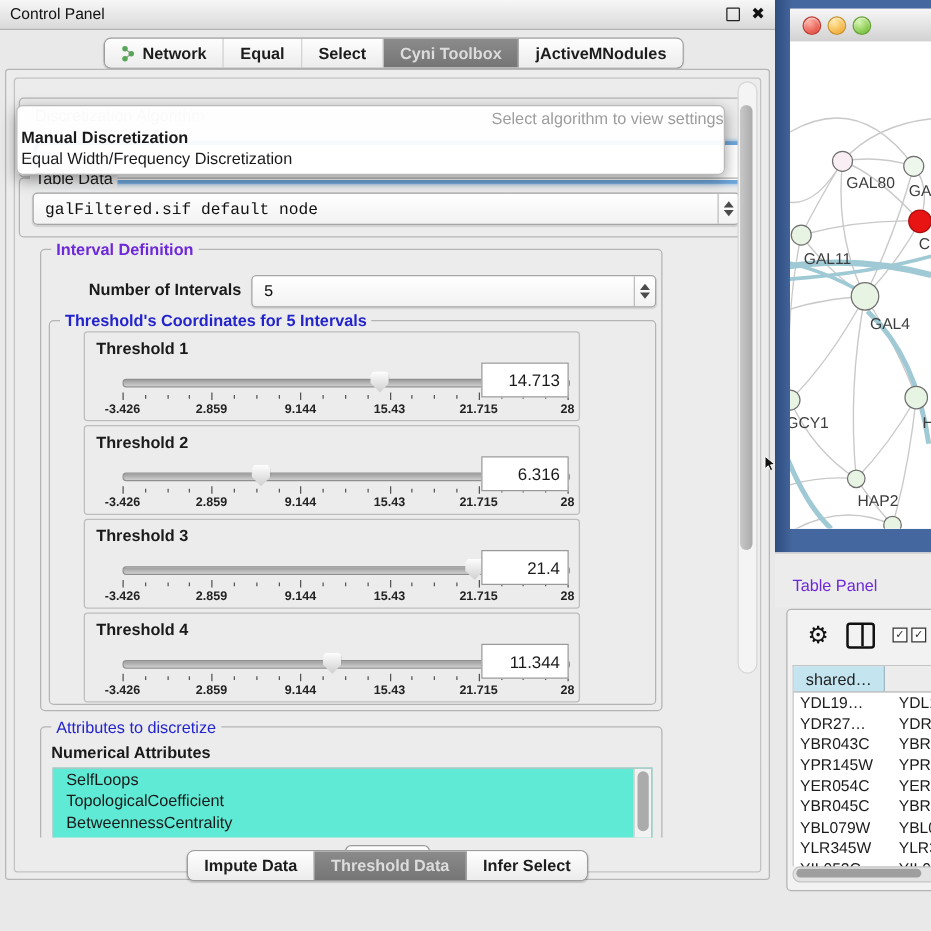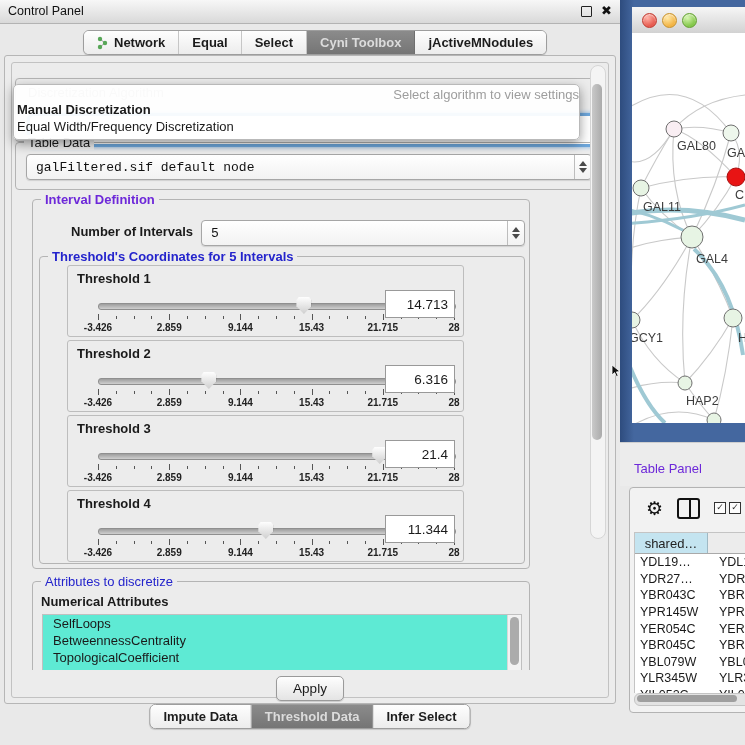--- a/index.html
+++ b/index.html
@@ -89,21 +89,21 @@
   #numattr-label{position:absolute;left:8px;top:12px;font-weight:bold;}
   #attr-list{position:absolute;left:9px;top:32px;width:478px;height:80px;background:#5eead4;border:1px solid #c0c0c0;overflow:hidden;}
   .attr-item{padding:1px 0 1px 10px;font-size:13px;}
   #attr-scroll{position:absolute;right:0;top:0;width:13px;height:100%;background:#f2f2f2;border-left:1px solid #d8d8d8;}
   #attr-scroll .thumb{position:absolute;left:2px;top:2px;width:9px;height:48px;background:#ababab;border-radius:5px;}
 
   #apply-btn{position:absolute;left:50%;transform:translateX(-50%);top:613px;width:66px;height:23px;
     background:linear-gradient(#fefefe,#e4e4e4);border:1px solid #9a9a9a;border-radius:5px;
     display:flex;align-items:center;justify-content:center;font-size:13.5px;box-shadow:0 1px 1px rgba(0,0,0,.15);}
 
-  #bottom-tabs{position:absolute;left:50%;transform:translateX(-50%);top:704px;height:23px;display:flex;
+  #bottom-tabs{position:absolute;left:50%;transform:translateX(-50%);top:680px;height:23px;display:flex;
     border:1px solid #9d9d9d;border-radius:6px;overflow:hidden;background:#fdfdfd;box-shadow:0 1px 1px rgba(0,0,0,.15);}
 
   
   #algo-popup{position:absolute;left:13px;top:84px;width:565px;height:54px;background:rgba(255,255,255,.94);
     border:1px solid #b9b9b9;border-radius:5px;box-shadow:0 4px 12px rgba(0,0,0,.4);z-index:50;}
   #popup-hint{position:absolute;left:0;top:2px;width:100%;text-align:right;color:#9d9d9d;font-size:13px;}
   .popup-item{position:absolute;left:3px;font-size:13px;white-space:nowrap;}
   #popup-item-0{top:17px;font-weight:bold;}
   #popup-item-1{top:34px;}
 
@@ -372,22 +372,22 @@
                 </div>
             </div>
           </div>
 
           <div class="groupbox" id="attr-group">
             <span class="grouplabel" id="attr-label">Attributes to discretize</span>
             <span id="numattr-label">Numerical Attributes</span>
             <div id="attr-list">
               <div id="attr-items">
                   <div class="attr-item">SelfLoops</div>
+                  <div class="attr-item">TopologicalCoefficient</div>
                   <div class="attr-item">BetweennessCentrality</div>
-                  <div class="attr-item">TopologicalCoefficient</div>
                 </div>
               <div id="attr-scroll">
                   <div class="thumb"></div>
                 </div>
             </div>
           </div>
         </div>
         <div id="vscroll">
             <div class="thumb"></div>
           </div>

